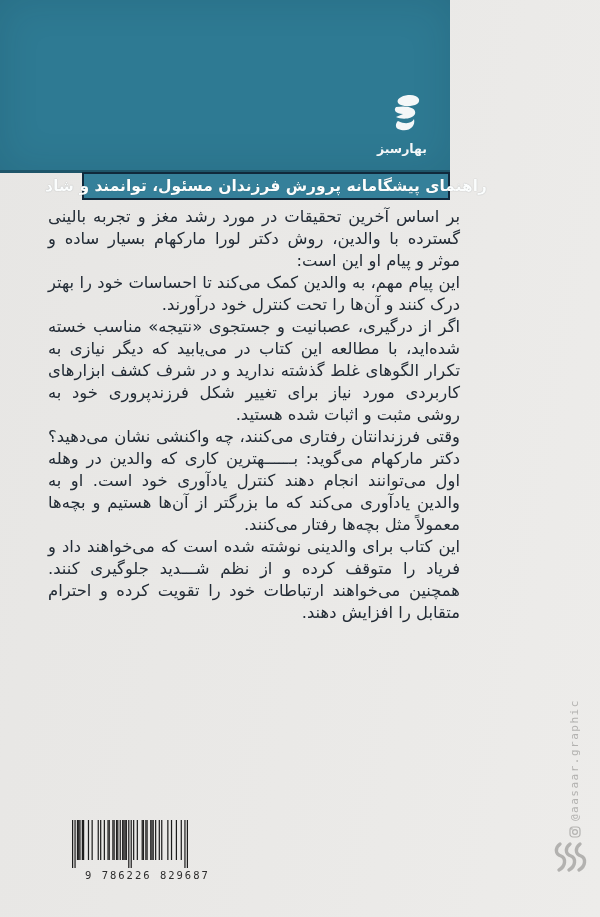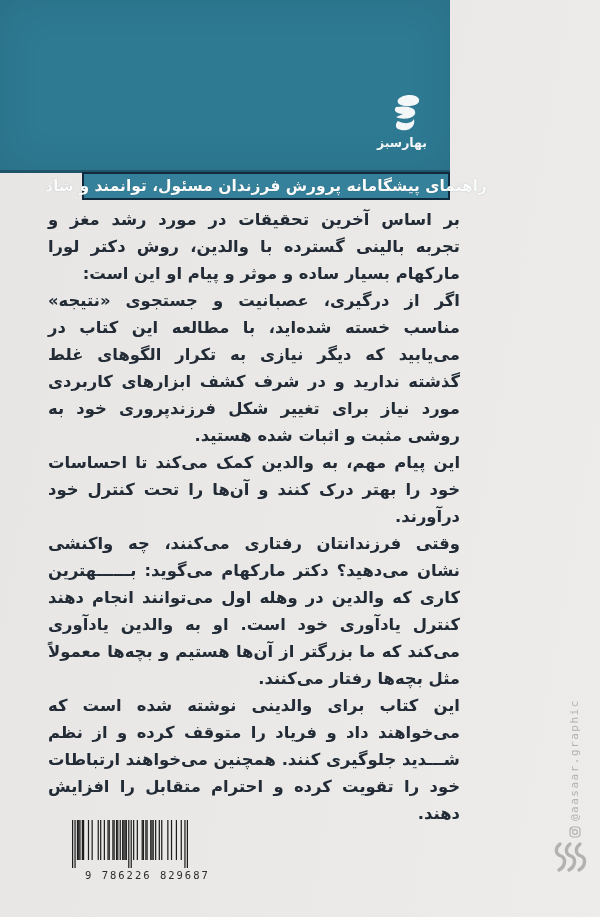--- a/index.html
+++ b/index.html
@@ -12,21 +12,21 @@
 
   
   .teal-block{
     position:absolute;left:0;top:0;width:450px;height:170px;
     background:var(--teal,#2e7a93);
     border-bottom:3px solid rgba(10,40,55,.45);
     box-shadow:inset 0 0 40px rgba(0,30,45,.12);
   }
   .publisher{
     position:absolute;right:22px;top:94px;width:52px;
-    display:flex;flex-direction:column;align-items:center;gap:1px;
+    display:flex;flex-direction:column;align-items:center;gap:7px;
   }
   .publisher svg{display:block;}
   .publisher-name{
     color:#f4f7f8;font-size:12.5px;font-weight:700;letter-spacing:.3px;
     direction:rtl;white-space:nowrap;
   }
 
   
   .tagline-strip{
     position:absolute;left:82px;top:172px;width:368px;height:28px;
@@ -37,21 +37,21 @@
   .tagline-strip span{
     color:#fbfdfd;font-size:15.5px;font-weight:700;direction:rtl;
     white-space:nowrap;text-shadow:0 0 1px rgba(0,20,30,.35);
   }
 
   
   .body-text{
     position:absolute;left:48px;top:206px;width:412px;
     direction:rtl;text-align:justify;
     color:var(--ink,#222b35);
-    font-size:16.4px;line-height:27px;font-weight:700;
+    font-size:16.4px;line-height:22px;font-weight:400;
   }
   .body-text p{margin:0;}
   .p-marker{
     display:inline-block;width:0;height:0;vertical-align:-1px;
     border-top:6px solid transparent;border-bottom:6px solid transparent;
     border-right:11px solid var(--marker,#3f7cb6);
     margin-left:5px;
   }
 
   
@@ -91,22 +91,22 @@
       <span class="publisher-name">بهارسبز</span>
     </div>
   </div>
 
   <div class="tagline-strip">
     <span>راهنمای پیشگامانه پرورش فرزندان مسئول، توانمند و شاد</span>
   </div>
 
   <div class="body-text">
       <p>بر اساس آخرین تحقیقات در مورد رشد مغز و تجربه بالینی گسترده با والدین، روش دکتر لورا مارکهام بسیار ساده و موثر و پیام او این است:</p>
+      <p>این پیام مهم، به والدین کمک می‌کند تا احساسات خود را بهتر درک کنند و آن‌ها را تحت کنترل خود درآورند.</p>
       <p>اگر از درگیری، عصبانیت و جستجوی «نتیجه» مناسب خسته شده‌اید، با مطالعه این کتاب در می‌یابید که دیگر نیازی به تکرار الگوهای غلط گذشته ندارید و در شرف کشف ابزارهای کاربردی مورد نیاز برای تغییر شکل فرزندپروری خود به روشی مثبت و اثبات شده هستید.</p>
-      <p>این پیام مهم، به والدین کمک می‌کند تا احساسات خود را بهتر درک کنند و آن‌ها را تحت کنترل خود درآورند.</p>
       <p>وقتی فرزندانتان رفتاری می‌کنند، چه واکنشی نشان می‌دهید؟ دکتر مارکهام می‌گوید: بــــــهترین کاری که والدین در وهله اول می‌توانند انجام دهند کنترل یادآوری خود است. او به والدین یادآوری می‌کند که ما بزرگتر از آن‌ها هستیم و بچه‌ها معمولاً مثل بچه‌ها رفتار می‌کنند.</p>
       <p>این کتاب برای والدینی نوشته شده است که می‌خواهند داد و فریاد را متوقف کرده و از نظم شـــدید جلوگیری کنند. همچنین می‌خواهند ارتباطات خود را تقویت کرده و احترام متقابل را افزایش دهند.</p>
     </div>
 
   <div class="barcode">
     <svg id="barcode-svg" width="116" height="48" viewBox="0 0 116 48" aria-hidden="true">
         <rect x="0.00" y="0" width="1.22" height="48" fill="#1d1d1d"></rect>
         <rect x="2.44" y="0" width="1.22" height="48" fill="#1d1d1d"></rect>
         <rect x="4.88" y="0" width="1.22" height="40" fill="#1d1d1d"></rect>
         <rect x="6.11" y="0" width="1.22" height="40" fill="#1d1d1d"></rect>

